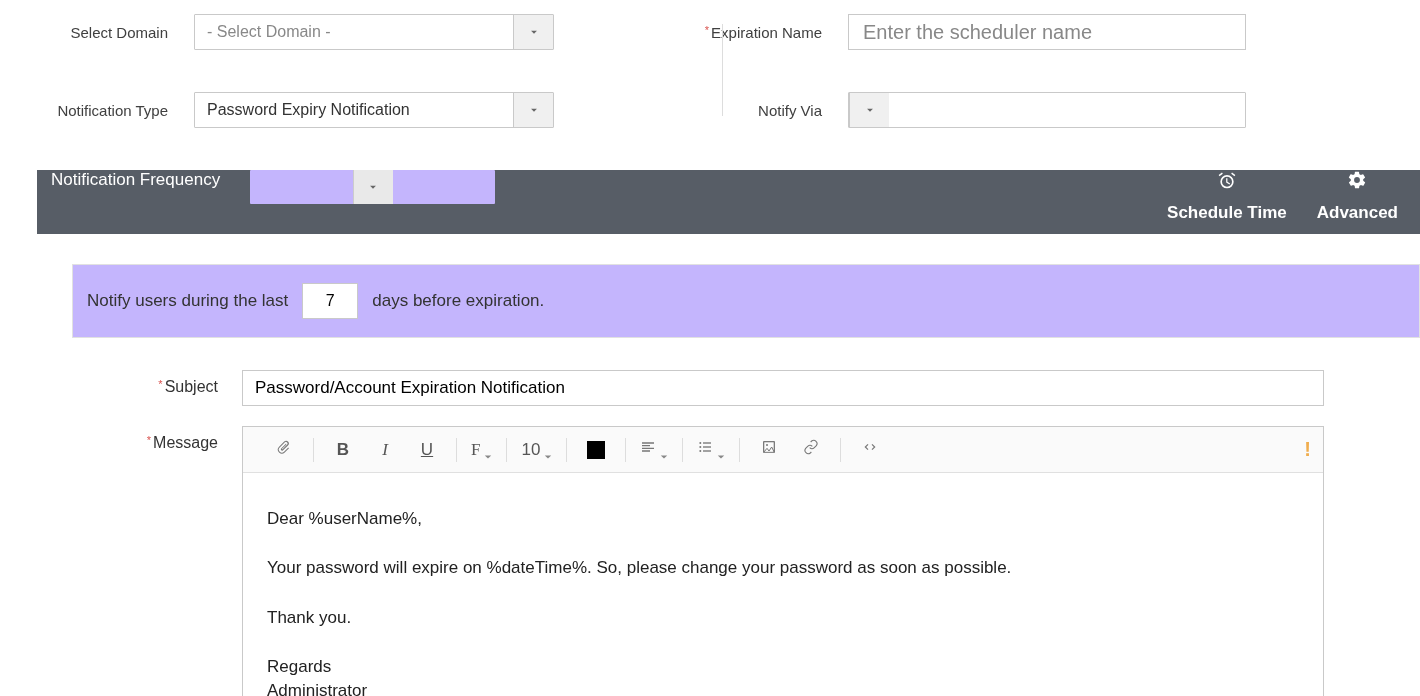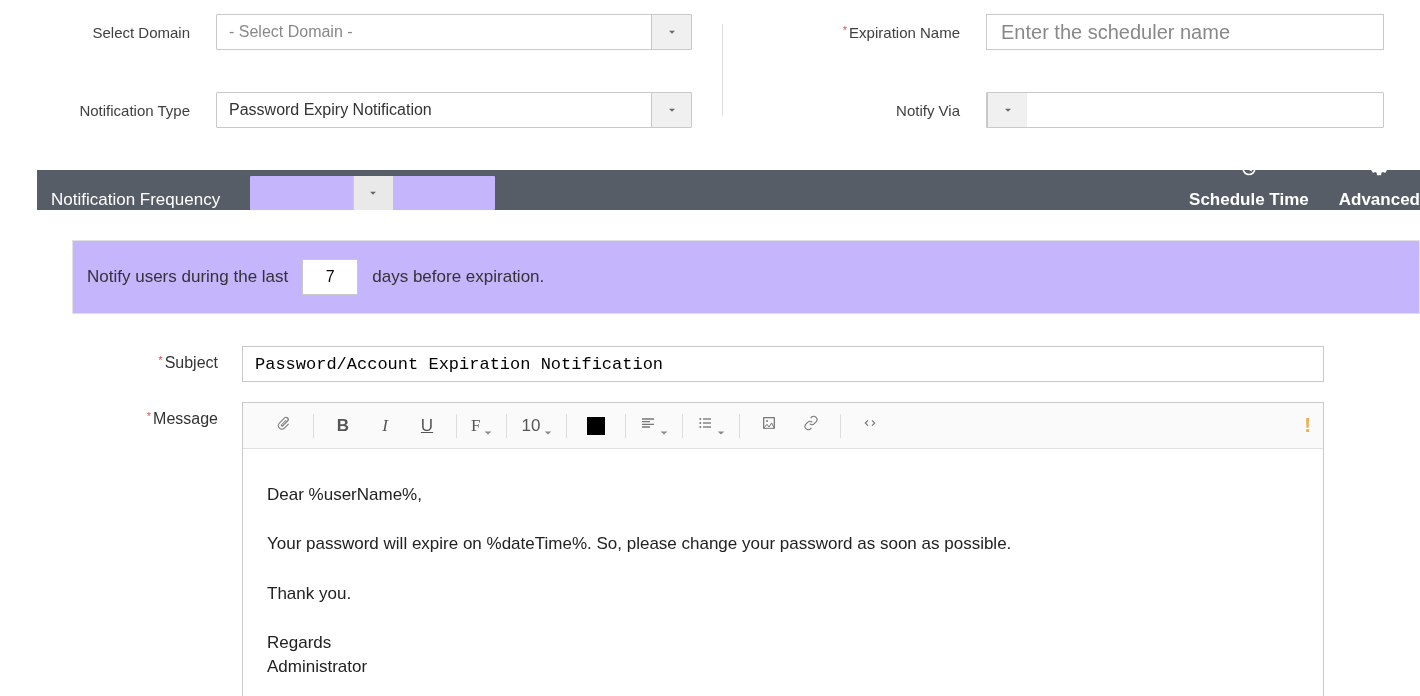--- a/index.html
+++ b/index.html
@@ -12,42 +12,42 @@
   }
 
   
   .top-form {
     padding: 14px 0 0 0;
   }
   .form-row {
     display: flex;
     align-items: flex-end;
     margin-bottom: 42px;
-    padding-left: 38px;
+    padding-left: 16px;
   }
   .form-row .label {
     width: 178px;
     text-align: right;
     padding-right: 26px;
     color: #404040;
   }
   .form-row .label .req {
     color: #d9534f;
     font-size: 11px;
     vertical-align: top;
     padding-right: 2px;
   }
   .select-box {
     display: flex;
     align-items: center;
     border: 1px solid #c9c9c9;
     height: 36px;
     border-radius: 1px;
   }
-  .select-box.sm { width: 476px; }
+  .select-box.sm { width: 360px; }
   .select-box.lg { width: 398px; }
   .select-display {
     flex: 1;
     padding: 0 12px;
     color: #333;
     font-size: 16px;
     overflow: hidden;
     white-space: nowrap;
   }
   .select-display.placeholder { color: #888; }
@@ -80,24 +80,24 @@
     height: 92px;
     background: #ddd;
   }
 
   .col-left, .col-right { display: inline-block; vertical-align: top; }
   .col-right { margin-left: 116px; }
 
   
   .freq-bar {
     background: #575d66;
-    height: 40px;
-    display: flex;
-    align-items: flex-end;
-    padding: 0 0 0 14px;
+    height: 64px;
+    display: flex;
+    align-items: flex-start;
+    padding: 0 22px 0 14px;
     margin: 0 0 0 37px;
     width: 1383px; 
     color: #fff;
     position: relative;
   }
   .freq-bar .label {
     color: #fff;
     font-size: 17px;
     margin-right: 30px;
   }
@@ -169,21 +169,21 @@
     vertical-align: top;
     padding-right: 2px;
   }
   .field-row .fcontrol { flex: 1; }
   .subject-input {
     width: 1082px;
     height: 36px;
     border: 1px solid #c9c9c9;
     padding: 0 12px;
     font-size: 17px;
-    font-family: Liberation Mono, monospace;
+    font-family: Liberation Sans, sans-serif;
   }
 
   
   .editor {
     width: 1082px;
     border: 1px solid #c9c9c9;
   }
   .editor-toolbar {
     height: 46px;
     border-bottom: 1px solid #e0e0e0;

